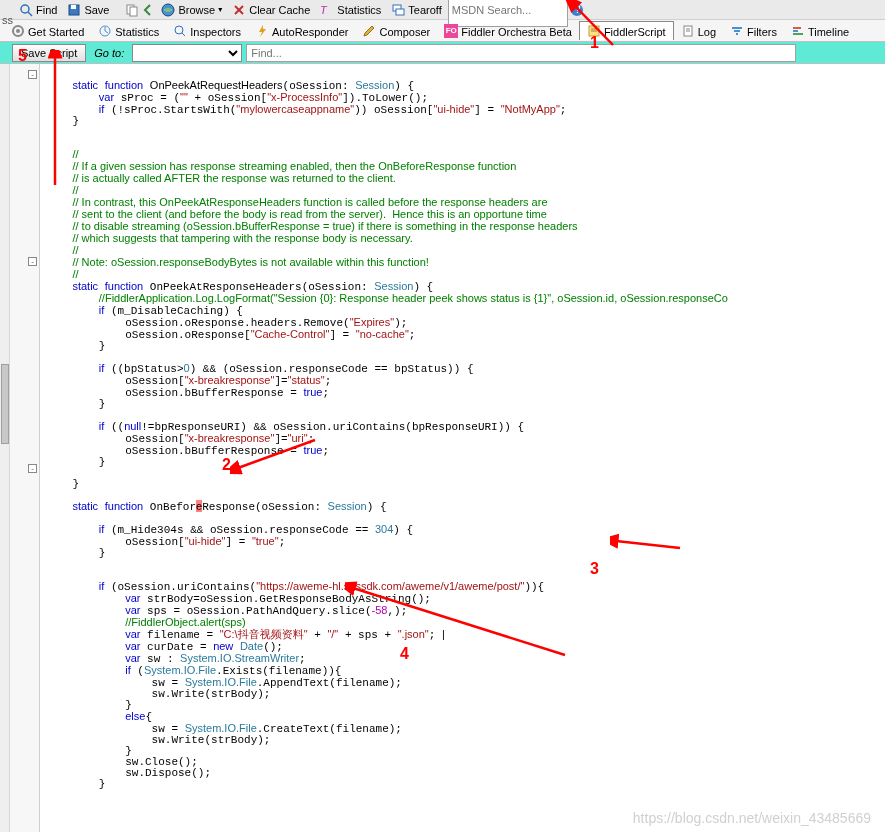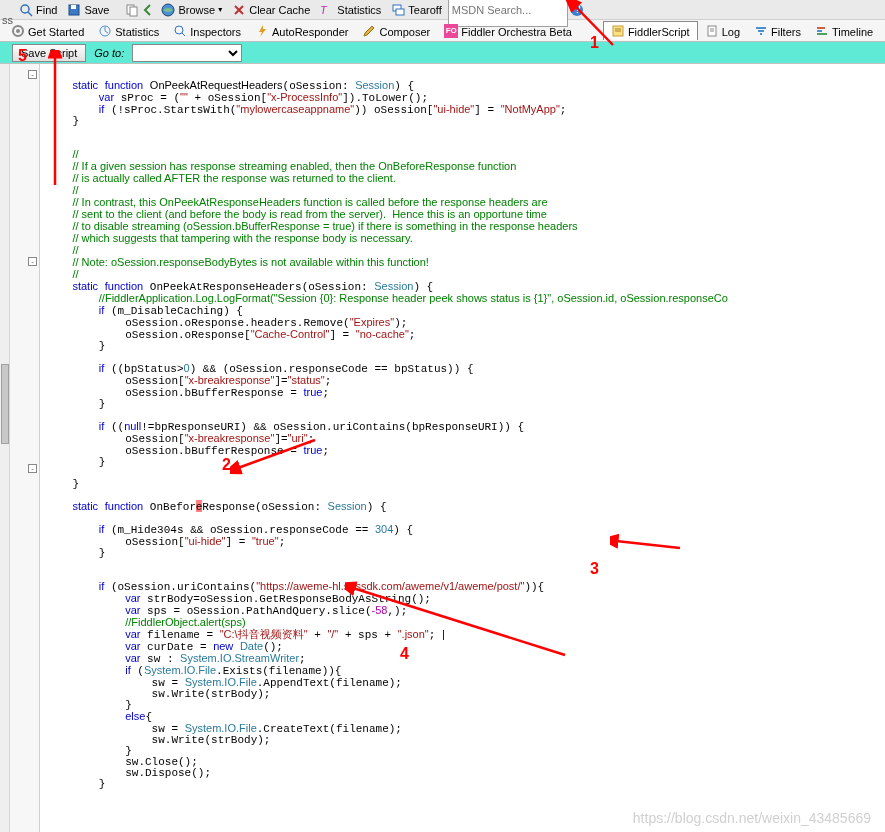--- a/index.html
+++ b/index.html
@@ -3,21 +3,21 @@
 <meta charset="utf-8">
 <style>
 * { margin:0; padding:0; box-sizing:border-box; font-family: Tahoma, Arial, sans-serif; font-size:11px; }
 body { background:#f0f0f0; width:885px; height:832px; overflow:hidden; position:relative; }
 .toolbar-top { height:20px; background:#eaeaea; display:flex; align-items:center; gap:2px; padding:0 2px; border-bottom:1px solid #d0d0d0; }
 .tb-btn { display:flex; align-items:center; gap:3px; padding:1px 4px; cursor:pointer; }
 .ico { width:14px; height:14px; display:inline-block; }
 .msdn-search { border:1px solid #a0a0a0; width:120px; height:16px; padding:16px 3px; font-size:11px; }
 .tabs-row { height:22px; background:#f5f5f5; display:flex; align-items:center; border-bottom:1px solid #c0c0c0; }
 .tab { display:flex; align-items:flex-end; gap:3px; padding:2px 7px; cursor:pointer; }
-.tab.active { background:#fff; border:1px solid #888; border-bottom:none;margin-left:24px; }
+.tab.active { background:#fff; border:1px solid #888; border-bottom:none; }
 .sub-row { height:22px; background:#5eead4; display:flex; align-items:center; gap:4px; padding:0 12px; border-bottom:1px solid #c0c0c0; }
 .sub-btn { padding:2px 8px; border:1px solid #888; background:linear-gradient(#fdfdfd,#e0e0e0); cursor:pointer; font-size:11px; }
 .goto-label { font-size:11px; padding:0 4px;font-style:italic; }
 .goto-drop { width:110px; height:18px; border:1px solid #888; background:#fff; }
 .find-input { flex:1; max-width:550px; height:18px; border:1px solid #a0a0a0; padding:0 4px; font-size:11px; }
 .code-area { position:absolute; top:64px; left:0; right:0; bottom:0; display:flex; }
 .gutter { width:40px; background:#f7f7f7; border-right:1px solid #d0d0d0; position:relative; }
 .fold { position:absolute; left:28px; width:9px; height:9px; border:1px solid #888; background:#fff; font-size:8px; line-height:7px; text-align:center; color:#555; }
 .scroll-track { position:absolute; left:0; top:0; width:10px; bottom:0; background:#efefef; border-right:1px solid #d8d8d8; }
 .scroll-thumb { position:absolute; left:1px; top:300px; width:8px; height:80px; background:#c8c8c8; border:1px solid #a0a0a0; }
@@ -166,20 +166,21 @@
           <rect x="2" y="9" width="10" height="2" fill="#50a060"></rect>
         </svg></span>
       <span>Timeline</span>
     </span>
 </div>
 
 <div class="sub-row">
  <button class="sub-btn">Save Script</button>
  <span class="goto-label">Go to:</span>
  <select class="goto-drop"></select>
+ <input class="find-input" placeholder="Find..." style="">
 </div>
 
 <div class="code-area">
  <div class="gutter">
    <div class="scroll-track">
         <div class="scroll-thumb"></div>
       </div>
    <div class="fold" style="top:6px">-</div>
    <div class="fold" style="top:193px">-</div>
    <div class="fold" style="top:400px">-</div>

